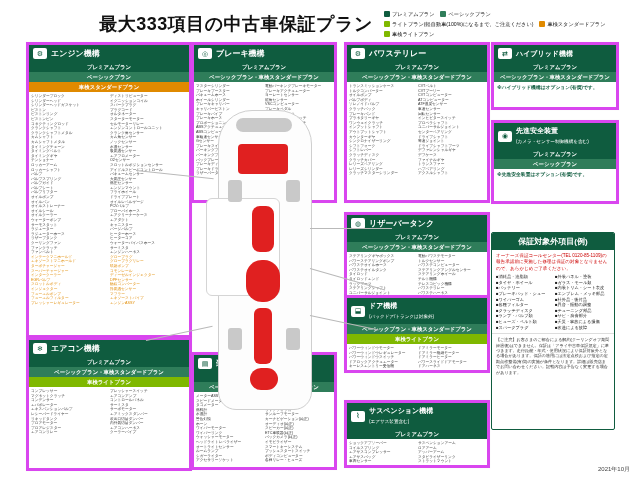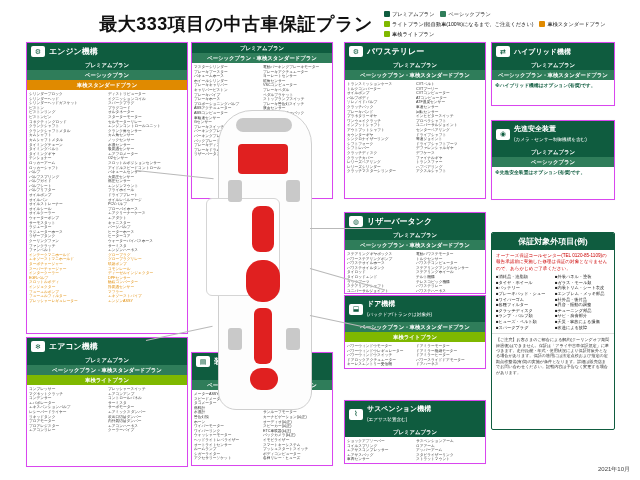--- a/index.html
+++ b/index.html
@@ -20,21 +20,21 @@
     text-align:center;
   }
   .legend{
     position:absolute;right:6px;top:10px;width:250px;
     display:flex;flex-wrap:wrap;gap:2px 6px;justify-content:flex-start;
     font-size:5.2px;line-height:8px;
   }
   .legend .li{display:flex;align-items:center;gap:2px;white-space:nowrap;}
   .legend .sw{width:6px;height:6px;display:inline-block;border-radius:1px;}
   
-  .panel{position:absolute;border:1px solid #d946ef;background:#ffffff;border-radius:0;
+  .panel{position:absolute;border:3px solid #d946ef;background:#ffffff;border-radius:0;
     box-shadow:0 0 0 0.5px rgba(0,0,0,0.02);overflow:hidden;}
   .ph{
     background:#0f5c3f;color:#fff;display:flex;align-items:center;gap:4px;
     padding:3px 4px;font-size:8px;font-weight:bold;line-height:10px;
   }
   .ph.small{font-size:7px;}
   .ph .sub{font-size:4.6px;font-weight:normal;line-height:6px;}
   .ph .ic{
     width:14px;height:11px;background:#fff;border-radius:2px;flex:0 0 auto;
     display:flex;align-items:center;justify-content:center;color:#0f5c3f;font-size:7px;
@@ -247,20 +247,24 @@
         <div class="it">エアミックスダンパー</div>
         <div class="it">吹出口切替ダンパー</div>
         <div class="it">内外気切替ダンパー</div>
         <div class="it">エアコンハーネス</div>
         <div class="it">クーラーパイプ</div>
       </div>
     </div>
   </div>
 
   <div class="panel" style="left:191px;top:42px;width:140px;height:155px;">
+    <div class="ph">
+      <span class="ic">◎</span>
+      <span>ブレーキ機構</span>
+    </div>
     <div class="bar prem">プレミアムプラン</div>
     <div class="bar basic">ベーシックプラン・車検スタンダードプラン</div>
     <div class="cols">
       <div class="col">
         <div class="it">マスターシリンダー</div>
         <div class="it">ブレーキブースター</div>
         <div class="it">バキュームホース</div>
         <div class="it">ホイールシリンダー</div>
         <div class="it">ブレーキキャリパー</div>
         <div class="it">キャリパーピストン</div>

